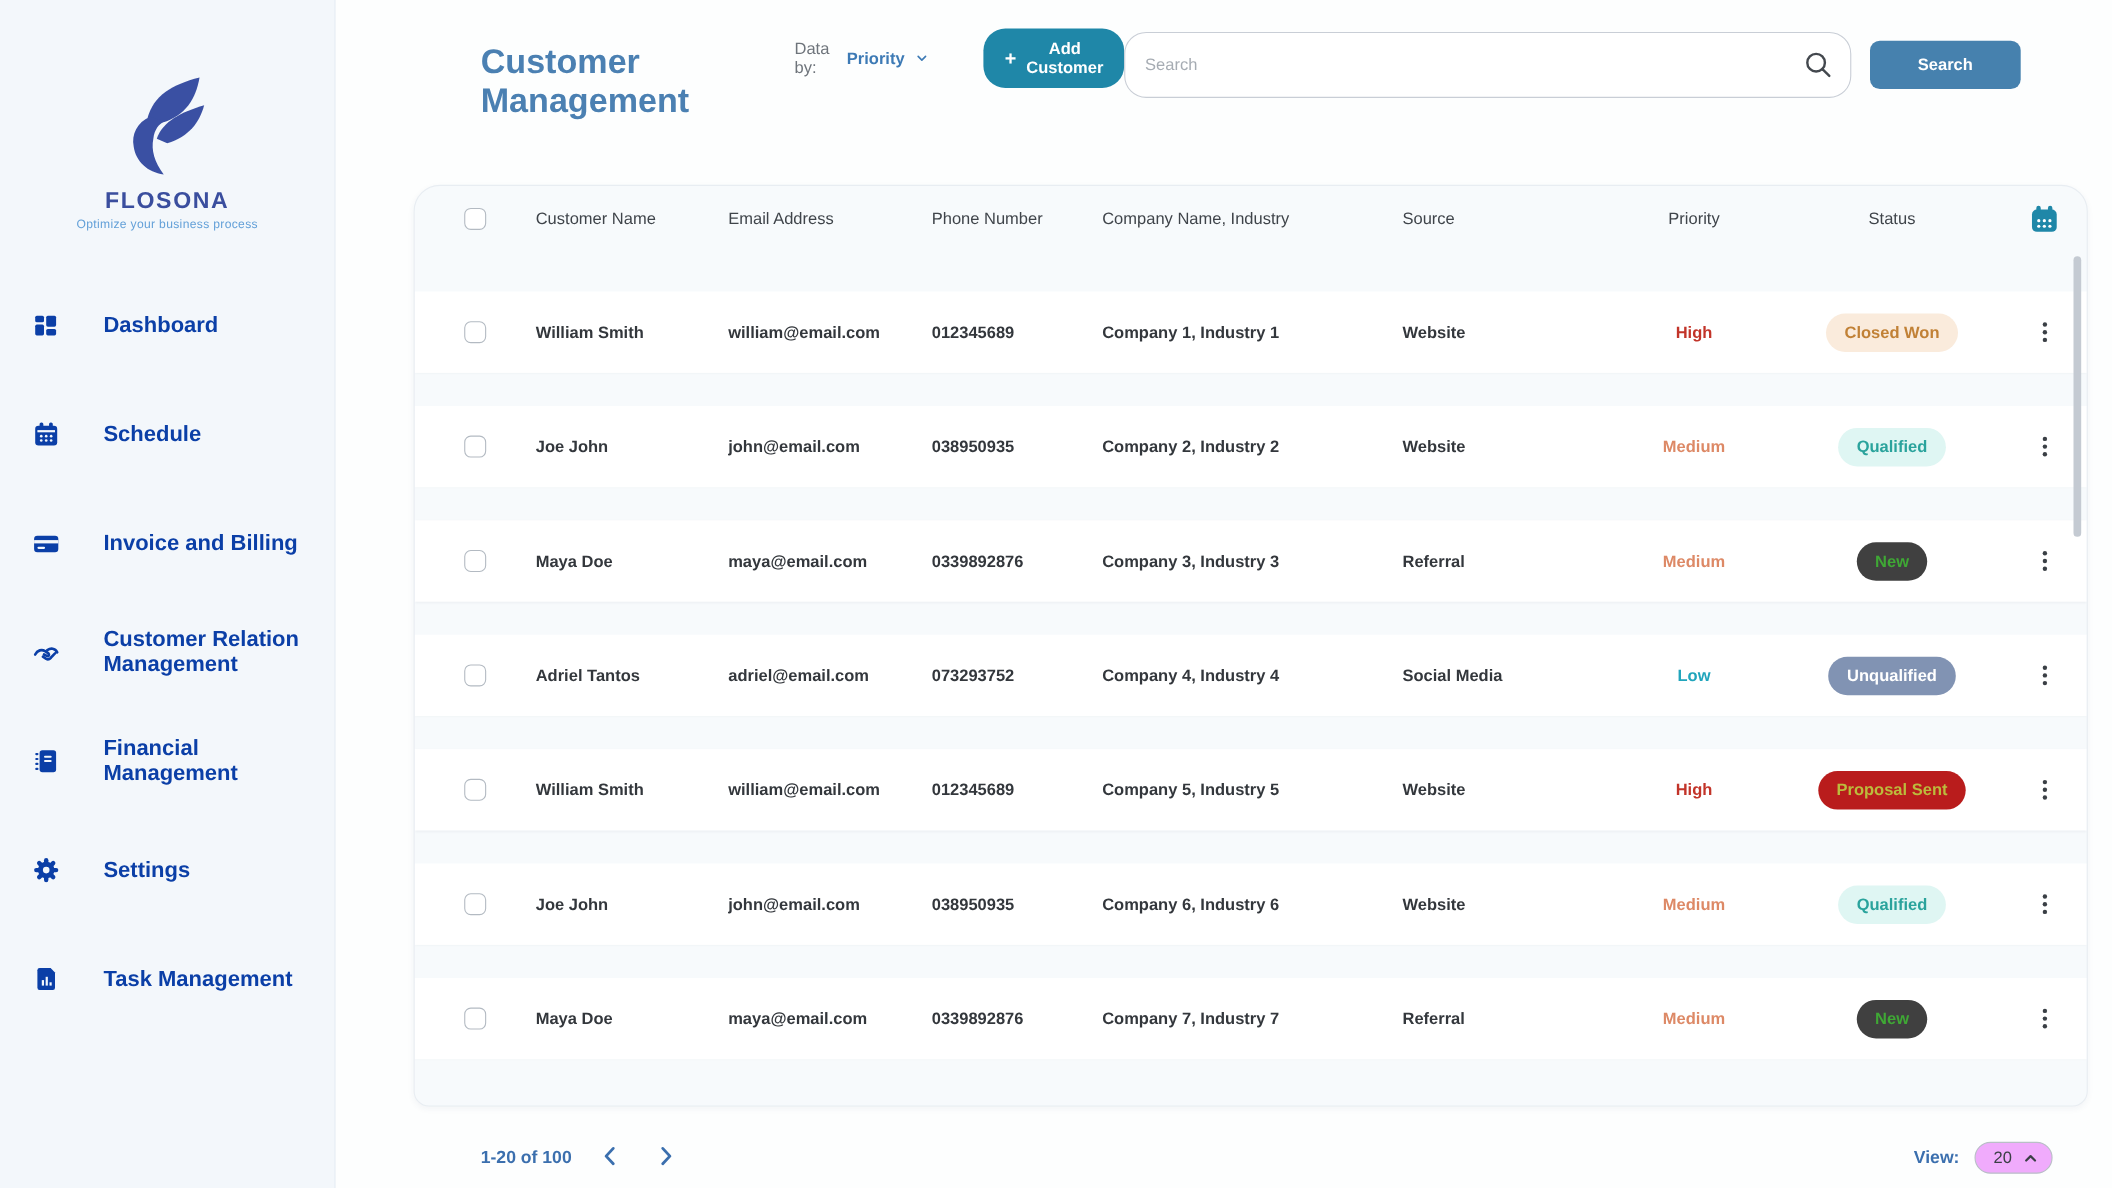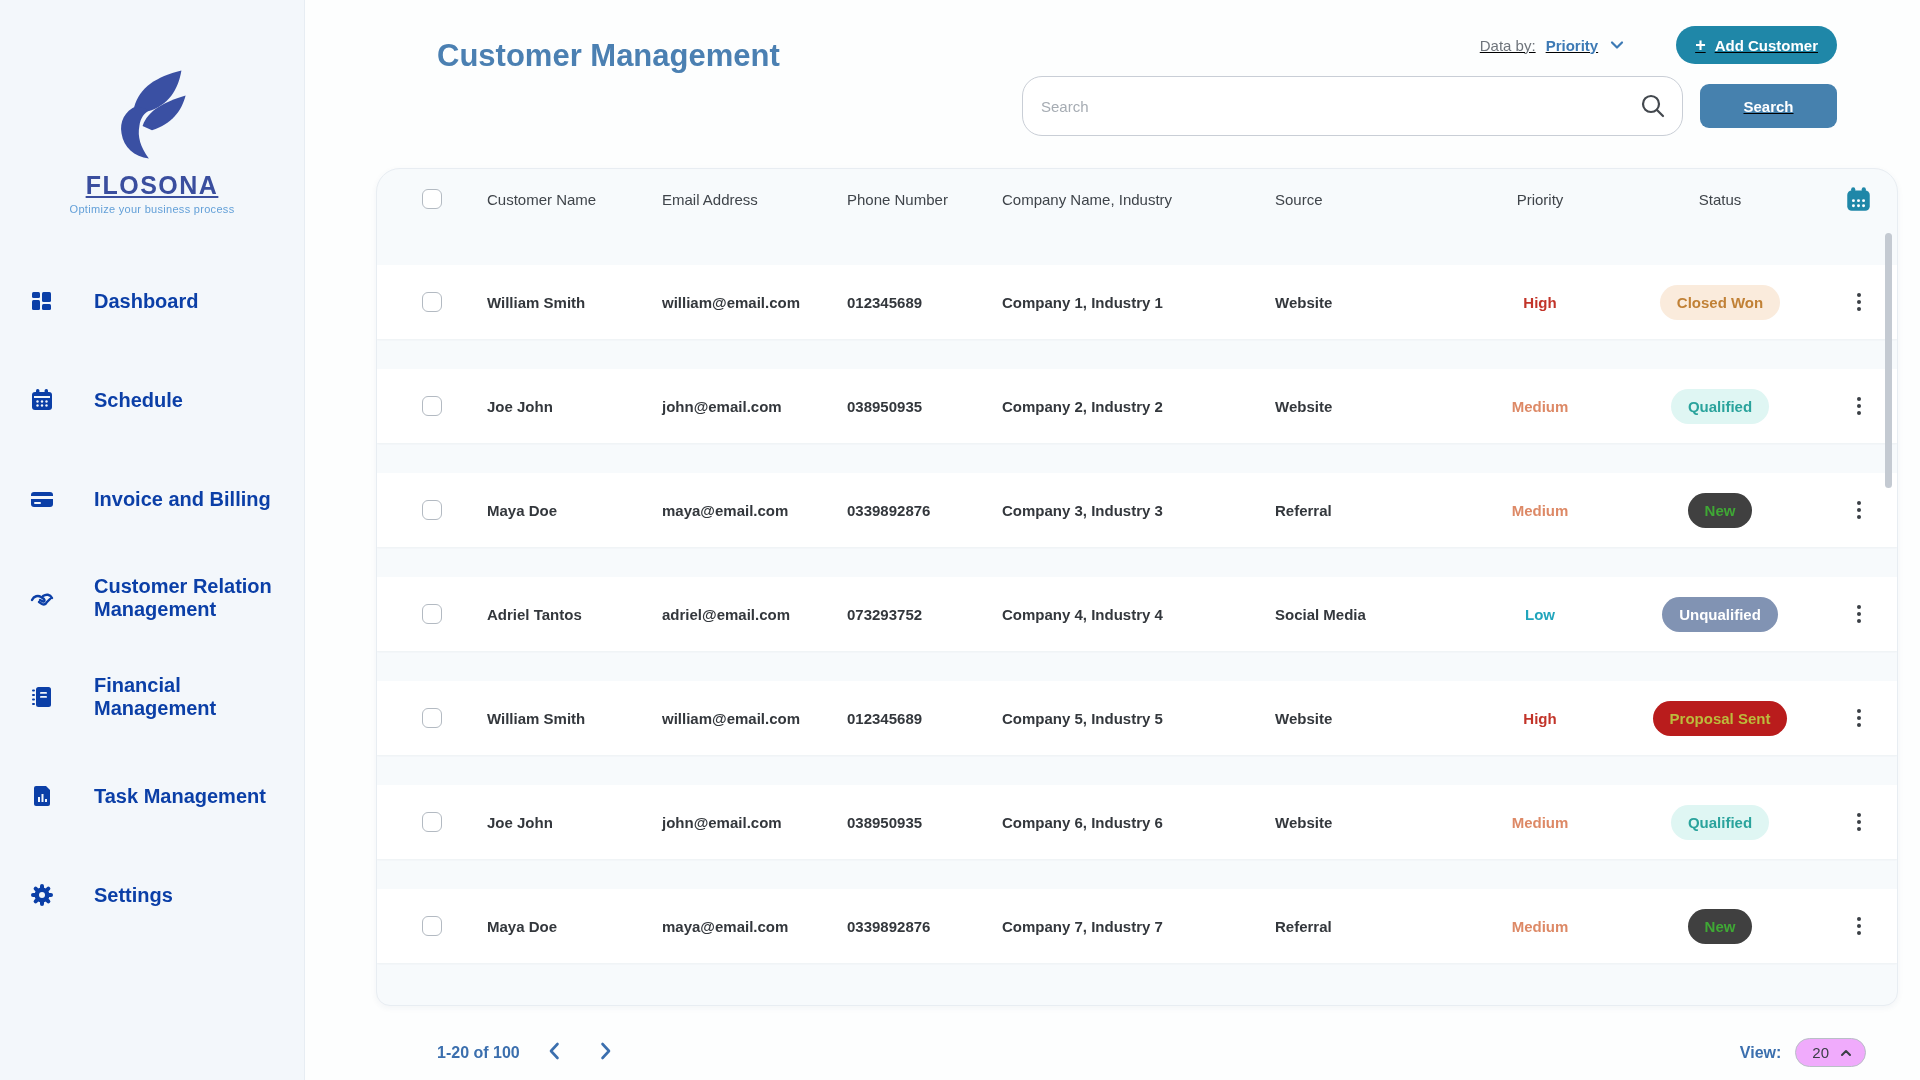--- a/index.html
+++ b/index.html
@@ -3,33 +3,33 @@
 <meta charset="utf-8">
 <style>
   * { margin:0; padding:0; box-sizing:border-box; }
   html,body { width:1920px; height:1080px; overflow:hidden; }
   body { font-family:"Liberation Sans", sans-serif; background:#FDFEFE; display:flex; }
 
   
   .sidebar { width:305px; height:1080px; background:#F3F7FB; border-right:1px solid #E7EDF3; flex:0 0 305px; }
   .logo-block { text-align:center; padding-top:62px; }
   .logo-mark { width:110px; height:105px; display:block; margin:0 auto; }
-  .logo-text { font-size:25px; font-weight:800; letter-spacing:1.5px; color:#3A4E9E; margin-top:4px;text-decoration:underline; }
+  .logo-text { font-size:21px; font-weight:800; letter-spacing:1.5px; color:#3A4E9E; margin-top:4px; }
   .tagline { font-size:11px; color:#63A0D8; margin-top:3px; letter-spacing:.3px; }
   .nav { margin-top:58px; }
   .nav-item { display:flex; align-items:center; gap:40px; padding:0 0 0 30px; margin-bottom:43px; cursor:pointer; min-height:56px; }
   .nav-item svg { width:24px; height:24px; flex:0 0 24px; }
   .nav-label { font-size:20px; font-weight:800; color:#0B3FA7; line-height:1.15; max-width:215px; }
 
   
   .main { flex:1; position:relative; padding:0 22px 0 71px; }
 
   .main-header { display:flex; justify-content:space-between; align-items:flex-start; padding-top:26px; height:168px; }
   .page-title { font-size:31px; font-weight:800; color:#4B80B2; margin-left:61px; margin-top:12px; }
-  .header-right { display:flex; flex-direction:column; align-items:flex-end; padding-right:61px;text-decoration:underline; }
+  .header-right { display:flex; flex-direction:row; align-items:center; padding-right:61px; }
   .hr-row1 { display:flex; align-items:center; gap:22px; margin-bottom:12px; }
   .databy { display:flex; align-items:center; gap:10px; margin-right:28px; }
   .databy-label { font-size:15px; color:#6E747B; }
   .databy-value { font-size:15px; font-weight:800; color:#3D7AB5; }
   .btn-add { display:flex; align-items:center; gap:9px; background:#1F87A8; color:#fff; font-weight:800; font-size:15px; border:none; border-radius:20px; padding:10px 19px; cursor:pointer; }
   .btn-add .plus { font-size:18px; font-weight:800; line-height:1; }
   .hr-row2 { display:flex; align-items:center; gap:17px; }
   .search-wrap { position:relative; width:661px; }
   .search-input { width:661px; height:60px; border:1px solid #C9CED6; border-radius:20px; background:#fff; padding:0 56px 0 18px; font-size:15px; color:#3A3F45; outline:none; font-family:"Liberation Sans",sans-serif; }
   .search-input::placeholder { color:#A6ACB3; }
@@ -131,39 +131,39 @@
           <rect x="2" y="9" width="3" height="2" rx="1" fill="#0B3FA7"></rect>
         <rect x="2" y="13.5" width="3" height="2" rx="1" fill="#0B3FA7"></rect>
           <rect x="2" y="18" width="3" height="2" rx="1" fill="#0B3FA7"></rect>
         <rect x="10" y="7" width="7" height="1.8" rx=".9" fill="#F3F7FB"></rect>
           <rect x="10" y="11" width="7" height="1.8" rx=".9" fill="#F3F7FB"></rect>
       </svg>
       <span class="nav-label">Financial Management</span>
     </div>
     <div class="nav-item">
       <svg viewBox="0 0 24 24">
-        <path d="M6 2 h10 l4 4 v14 a2 2 0 0 1 -2 2 h-12 a2 2 0 0 1 -2 -2 v-16 a2 2 0 0 1 2 -2 Z" fill="#0B3FA7"></path>
-        <rect x="8" y="13" width="2" height="5" fill="#F3F7FB"></rect>
-          <rect x="11.5" y="10" width="2" height="8" fill="#F3F7FB"></rect>
-          <rect x="15" y="15" width="2" height="3" fill="#F3F7FB"></rect>
-      </svg>
-      <span class="nav-label">Task Management</span>
-    </div>
-    <div class="nav-item">
-      <svg viewBox="0 0 24 24">
         <g fill="#0B3FA7">
           <rect x="10" y="1" width="4" height="22" rx="2"></rect>
           <rect x="10" y="1" width="4" height="22" rx="2" transform="rotate(90 12 12)"></rect>
           <rect x="10" y="1" width="4" height="22" rx="2" transform="rotate(45 12 12)"></rect>
           <rect x="10" y="1" width="4" height="22" rx="2" transform="rotate(135 12 12)"></rect>
           <circle cx="12" cy="12" r="7.5"></circle>
         </g>
         <circle cx="12" cy="12" r="3" fill="#F3F7FB"></circle>
       </svg>
       <span class="nav-label">Settings</span>
+    </div>
+    <div class="nav-item">
+      <svg viewBox="0 0 24 24">
+        <path d="M6 2 h10 l4 4 v14 a2 2 0 0 1 -2 2 h-12 a2 2 0 0 1 -2 -2 v-16 a2 2 0 0 1 2 -2 Z" fill="#0B3FA7"></path>
+        <rect x="8" y="13" width="2" height="5" fill="#F3F7FB"></rect>
+          <rect x="11.5" y="10" width="2" height="8" fill="#F3F7FB"></rect>
+          <rect x="15" y="15" width="2" height="3" fill="#F3F7FB"></rect>
+      </svg>
+      <span class="nav-label">Task Management</span>
     </div>
   </nav>
 </aside>
 
 <div class="main">
 
   <div class="main-header">
     <h1 class="page-title">Customer Management</h1>
     <div class="header-right">
       <div class="hr-row1">

